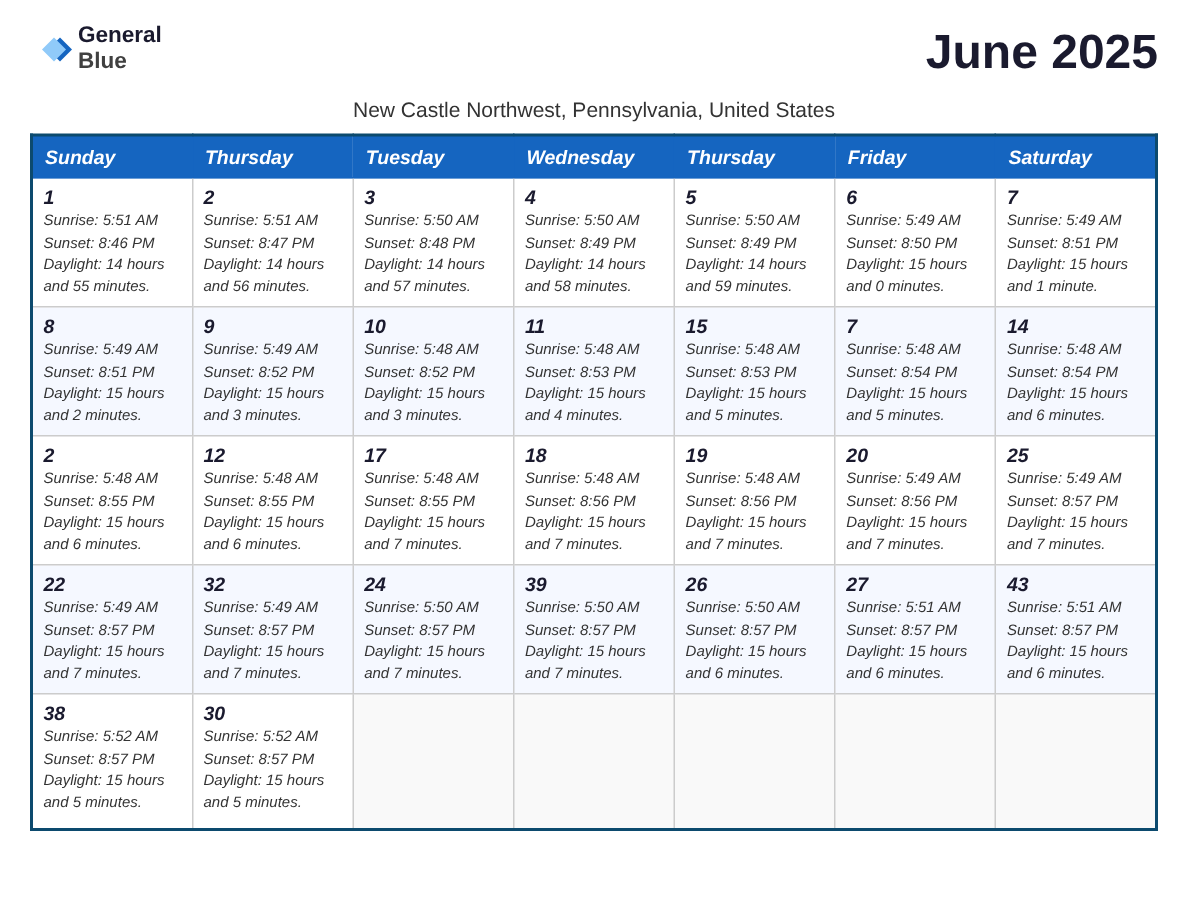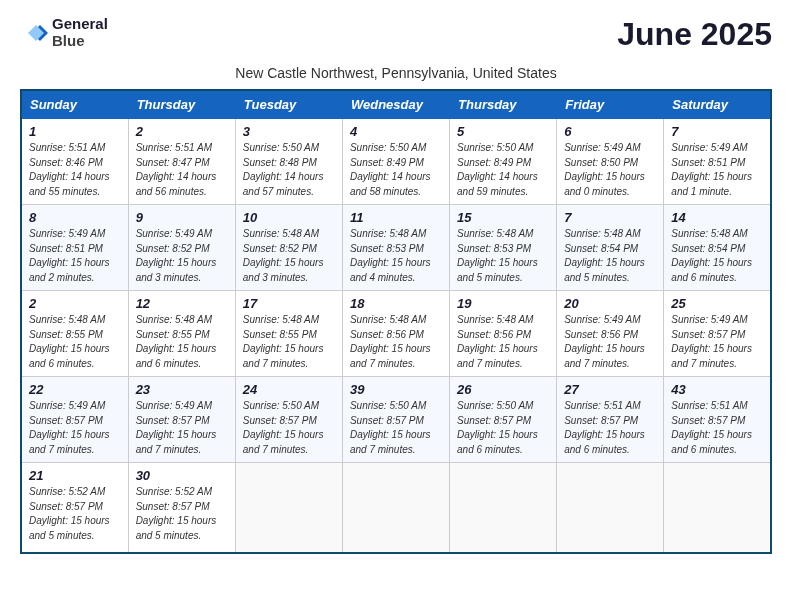--- a/index.html
+++ b/index.html
@@ -290,21 +290,21 @@
       </tr>
       <tr>
         <td>
           <span class="day-number">22</span>
           <div class="day-info" style="white-space: pre-line;">Sunrise: 5:49 AM
 Sunset: 8:57 PM
 Daylight: 15 hours
 and 7 minutes.</div>
         </td>
         <td>
-          <span class="day-number">23</span>
+          <span class="day-number">32</span>
           <div class="day-info" style="white-space: pre-line;">Sunrise: 5:49 AM
 Sunset: 8:57 PM
 Daylight: 15 hours
 and 7 minutes.</div>
         </td>
         <td>
           <span class="day-number">24</span>
           <div class="day-info" style="white-space: pre-line;">Sunrise: 5:50 AM
 Sunset: 8:57 PM
 Daylight: 15 hours
@@ -334,21 +334,21 @@
         <td>
           <span class="day-number">43</span>
           <div class="day-info" style="white-space: pre-line;">Sunrise: 5:51 AM
 Sunset: 8:57 PM
 Daylight: 15 hours
 and 6 minutes.</div>
         </td>
       </tr>
       <tr class="last-row">
         <td>
-          <span class="day-number">21</span>
+          <span class="day-number">38</span>
           <div class="day-info" style="white-space: pre-line;">Sunrise: 5:52 AM
 Sunset: 8:57 PM
 Daylight: 15 hours
 and 5 minutes.</div>
         </td>
         <td>
           <span class="day-number">30</span>
           <div class="day-info" style="white-space: pre-line;">Sunrise: 5:52 AM
 Sunset: 8:57 PM
 Daylight: 15 hours

